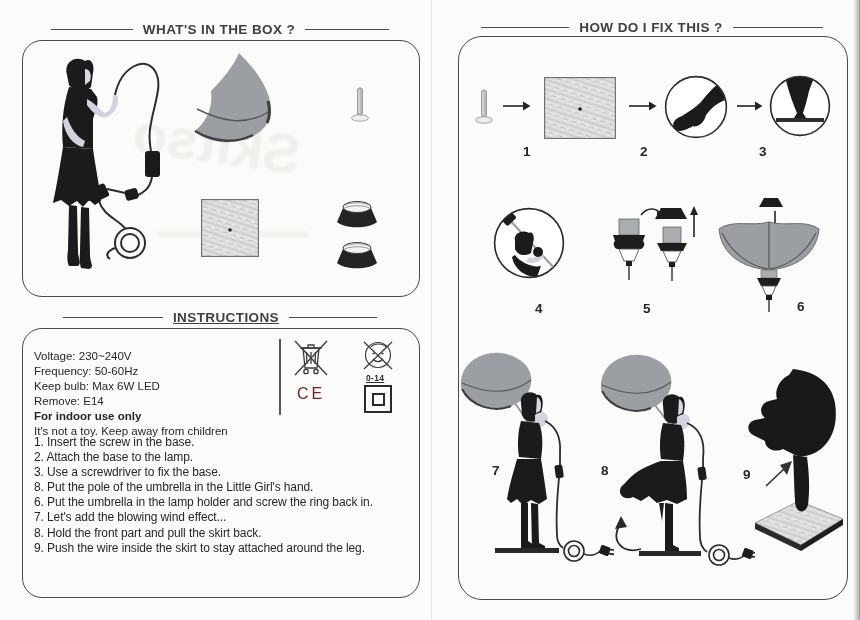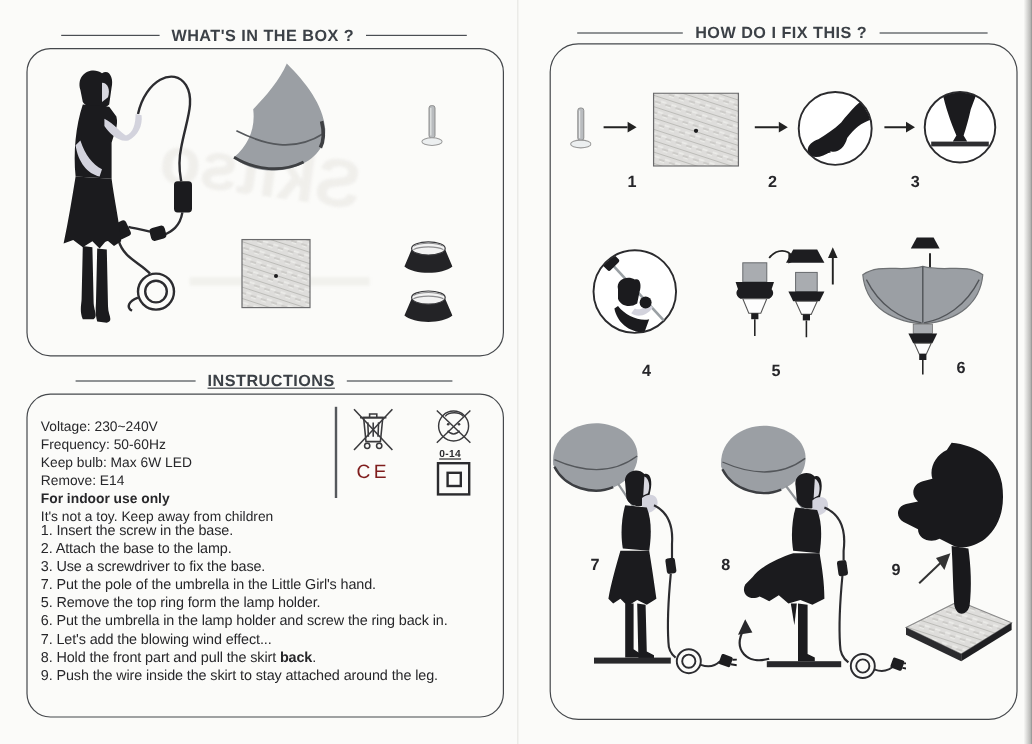--- a/index.html
+++ b/index.html
@@ -15,21 +15,21 @@
   
   .sec-title{
     position:absolute;display:flex;align-items:center;justify-content:center;gap:10px;
     color:#3c4147;font-size:13.5px;font-weight:700;letter-spacing:.4px;white-space:nowrap;
   }
   .sec-title .line{height:0;border-top:1.6px solid #4a4e53;}
   
   .spec{font-size:11.5px;line-height:15px;color:#27272a;white-space:nowrap;}
   .spec.bold{font-weight:700;}
   .step-line{font-size:12px;line-height:15.1px;color:#27272a;white-space:nowrap;letter-spacing:-0.1px;}
-  .step-line b{font-weight:700;margin-top:41px;}
+  .step-line b{font-weight:400;margin-top:41px;}
   
   .stepnum{position:absolute;font-weight:700;font-size:13.5px;color:#26262a;}
   
   .ce{position:absolute;font-size:16px;letter-spacing:3px;color:#7f1d1d;}
   .sq2{position:absolute;width:24px;height:24px;border:2.2px solid #2b2b2e;display:flex;align-items:center;justify-content:center;}
   .sq2 .inner{width:9px;height:9px;border:2.2px solid #2b2b2e;}
   .agelabel{position:absolute;font-size:8.5px;font-weight:700;color:#2b2b2e;letter-spacing:.3px;}
   
   .watermark{
     position:absolute;transform:scaleX(-1) rotate(-8deg);
@@ -173,22 +173,21 @@
   <span class="ce" style="left:274px;top:56px;">CE</span>
 
   <div class="sq2" style="left:341px;top:56px;">
       <div class="inner"></div>
     </div>
 
   <div class="abs" style="left:11px;top:106px;">
     <div class="step-line"><span>1. Insert the screw in the base.</span><b></b><span></span></div>
     <div class="step-line"><span>2. Attach the base to the lamp.</span><b></b><span></span></div>
     <div class="step-line"><span>3. Use a screwdriver to fix the base.</span><b></b><span></span></div>
-    <div class="step-line"><span>7. Put the pole of the umbrella in the Little Girl's hand.</span><b></b><span></span></div>
-    <div class="step-line"><span>5. Remove the top ring form the lamp holder.</span><b></b><span></span></div>
+    <div class="step-line"><span>8. Put the pole of the umbrella in the Little Girl's hand.</span><b></b><span></span></div>
     <div class="step-line"><span>6. Put the umbrella in the lamp holder and screw the ring back in.</span><b></b><span></span></div>
     <div class="step-line"><span>7. Let's add the blowing wind effect...</span><b></b><span></span></div>
     <div class="step-line"><span>8. Hold the front part and pull the skirt </span><b>back</b><span>.</span></div>
     <div class="step-line"><span>9. Push the wire inside the skirt to stay attached around the leg.</span><b></b><span></span></div>
   </div>
 </div>
 
 <div class="sec-title" style="left:458px;top:20px;width:388px;">
   <span class="line" style="width:88px"></span>
   <span>HOW DO I FIX THIS ?</span>

